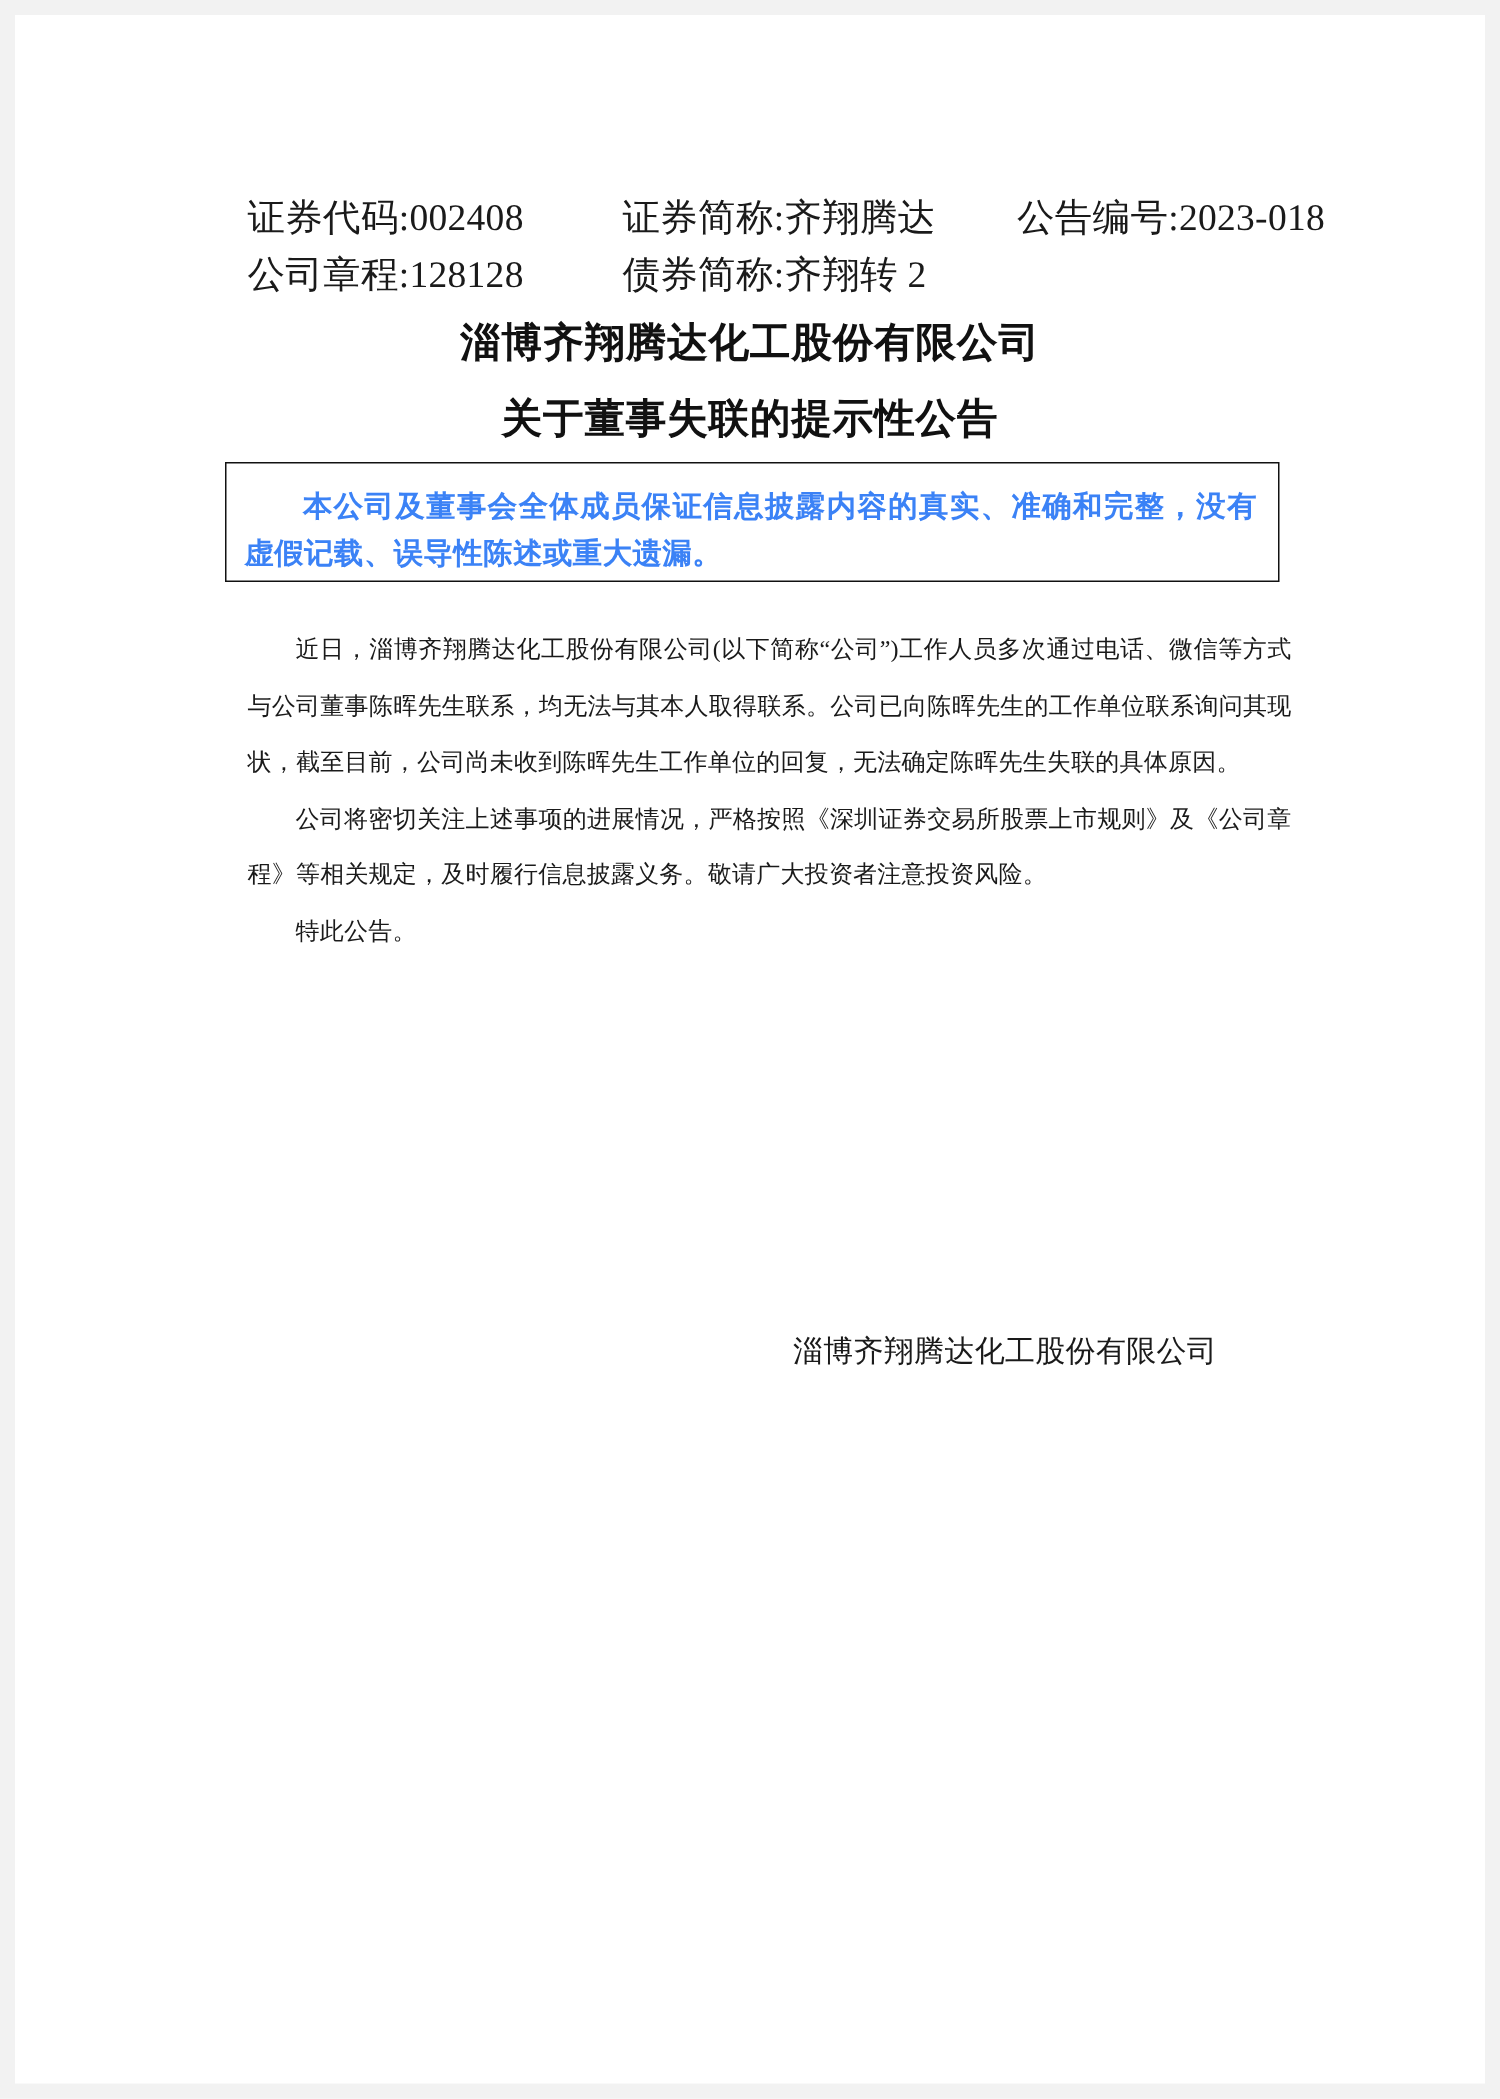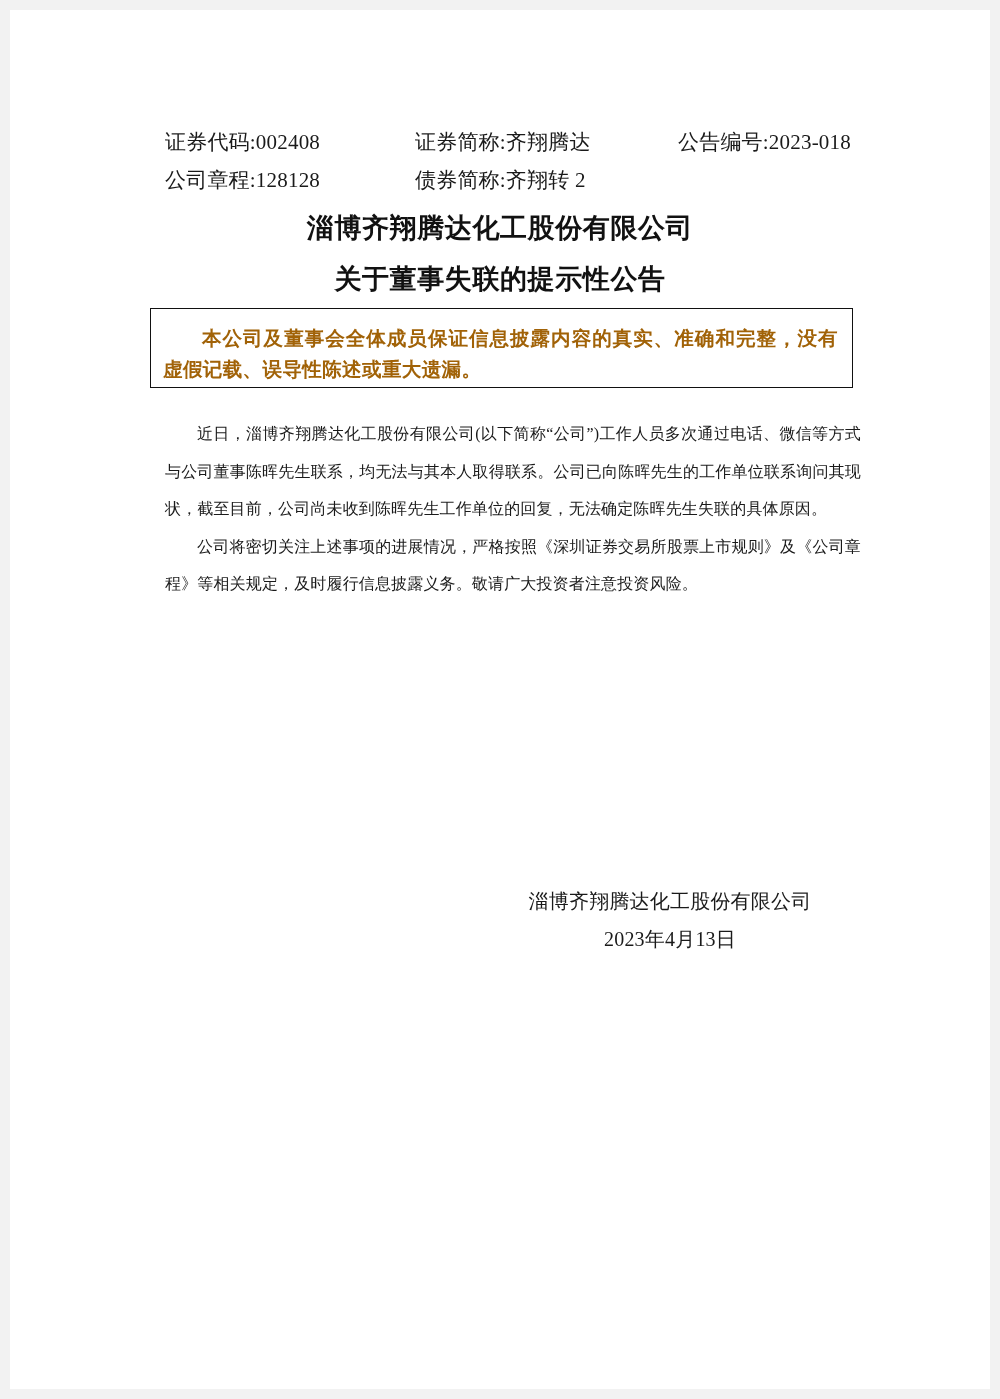--- a/index.html
+++ b/index.html
@@ -33,21 +33,21 @@
     width: 720px;
   }
   .header-row {
     position: relative;
     height: 38px;
     white-space: nowrap;
   }
   .hcell {
     position: absolute;
     top: 0;
-    font-size: 21px;
+    font-size: 25px;
     color: #1a1a1a;
     letter-spacing: 0.2px;
   }
   .hcell.c1 { left: 10px; }
   .hcell.c2 { left: 260px; }
   .hcell.c3 { left: 523px; font-family: Liberation Serif, serif; }
 
   
   .doc-title {
     position: absolute;
@@ -73,21 +73,21 @@
     border: 1.6px solid #111111;
     box-sizing: border-box;
     padding: 14px 14px 0 12px;
   }
   .disclaimer-text {
     font-family: "Liberation Serif", "DejaVu Serif", serif;
     font-weight: bold;
     font-style: normal;
     font-size: 19.5px;
     line-height: 31px;
-    color: #a16207;
+    color: #3b82f6;
     text-align: justify;
     text-justify: inter-character;
     text-indent: 2em;
     letter-spacing: 0.4px;
   }
 
   
   .body-block {
     position: absolute;
     left: 155px;
@@ -144,20 +144,20 @@
   <div class="doc-title" id="title-company">淄博齐翔腾达化工股份有限公司</div>
   <div class="doc-title" id="title-subject">关于董事失联的提示性公告</div>
 
   <div class="disclaimer-box">
     <div class="disclaimer-text">本公司及董事会全体成员保证信息披露内容的真实、准确和完整，没有虚假记载、误导性陈述或重大遗漏。</div>
   </div>
 
   <div class="body-block">
     <p class="para">近日，淄博齐翔腾达化工股份有限公司(以下简称“公司”)工作人员多次通过电话、微信等方式与公司董事陈晖先生联系，均无法与其本人取得联系。公司已向陈晖先生的工作单位联系询问其现状，截至目前，公司尚未收到陈晖先生工作单位的回复，无法确定陈晖先生失联的具体原因。</p>
     <p class="para">公司将密切关注上述事项的进展情况，严格按照《深圳证券交易所股票上市规则》及《公司章程》等相关规定，及时履行信息披露义务。敬请广大投资者注意投资风险。</p>
+    <p class="para">特此公告。</p>
   </div>
 
   <div class="signature-block">
     <div class="sig-line">淄博齐翔腾达化工股份有限公司</div>
-    <div class="sig-line sig-date">2023年4月13日</div>
   </div>
 
 </div>
 
 </body></html>

